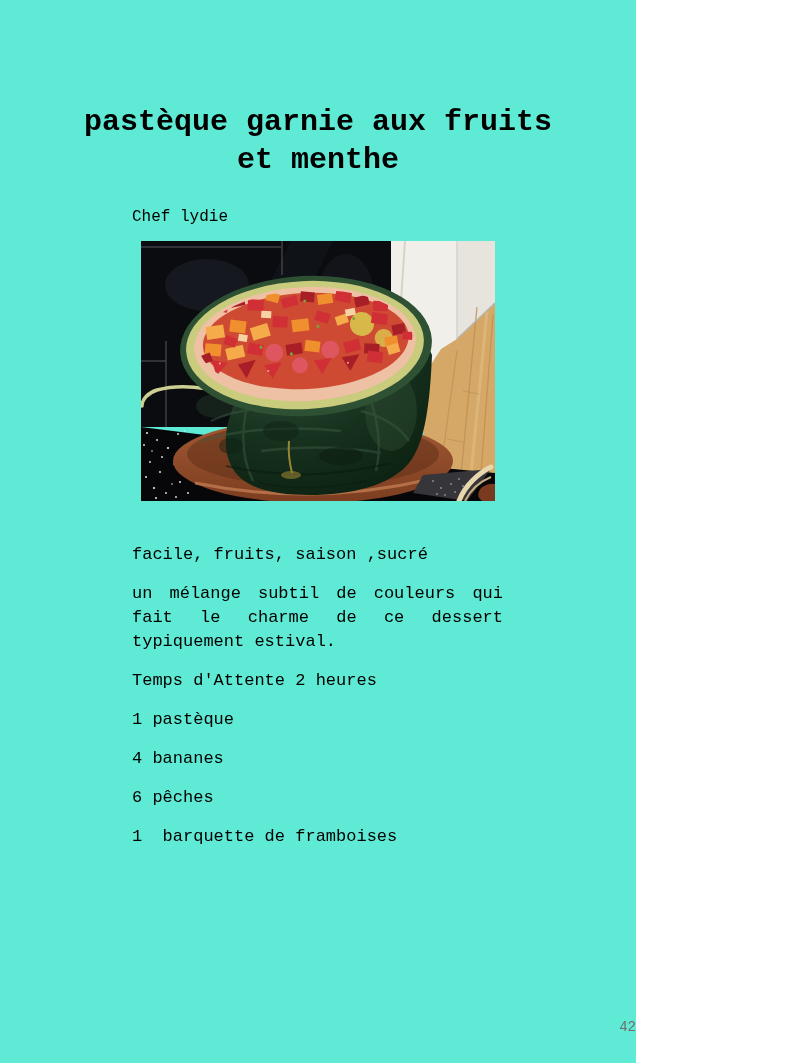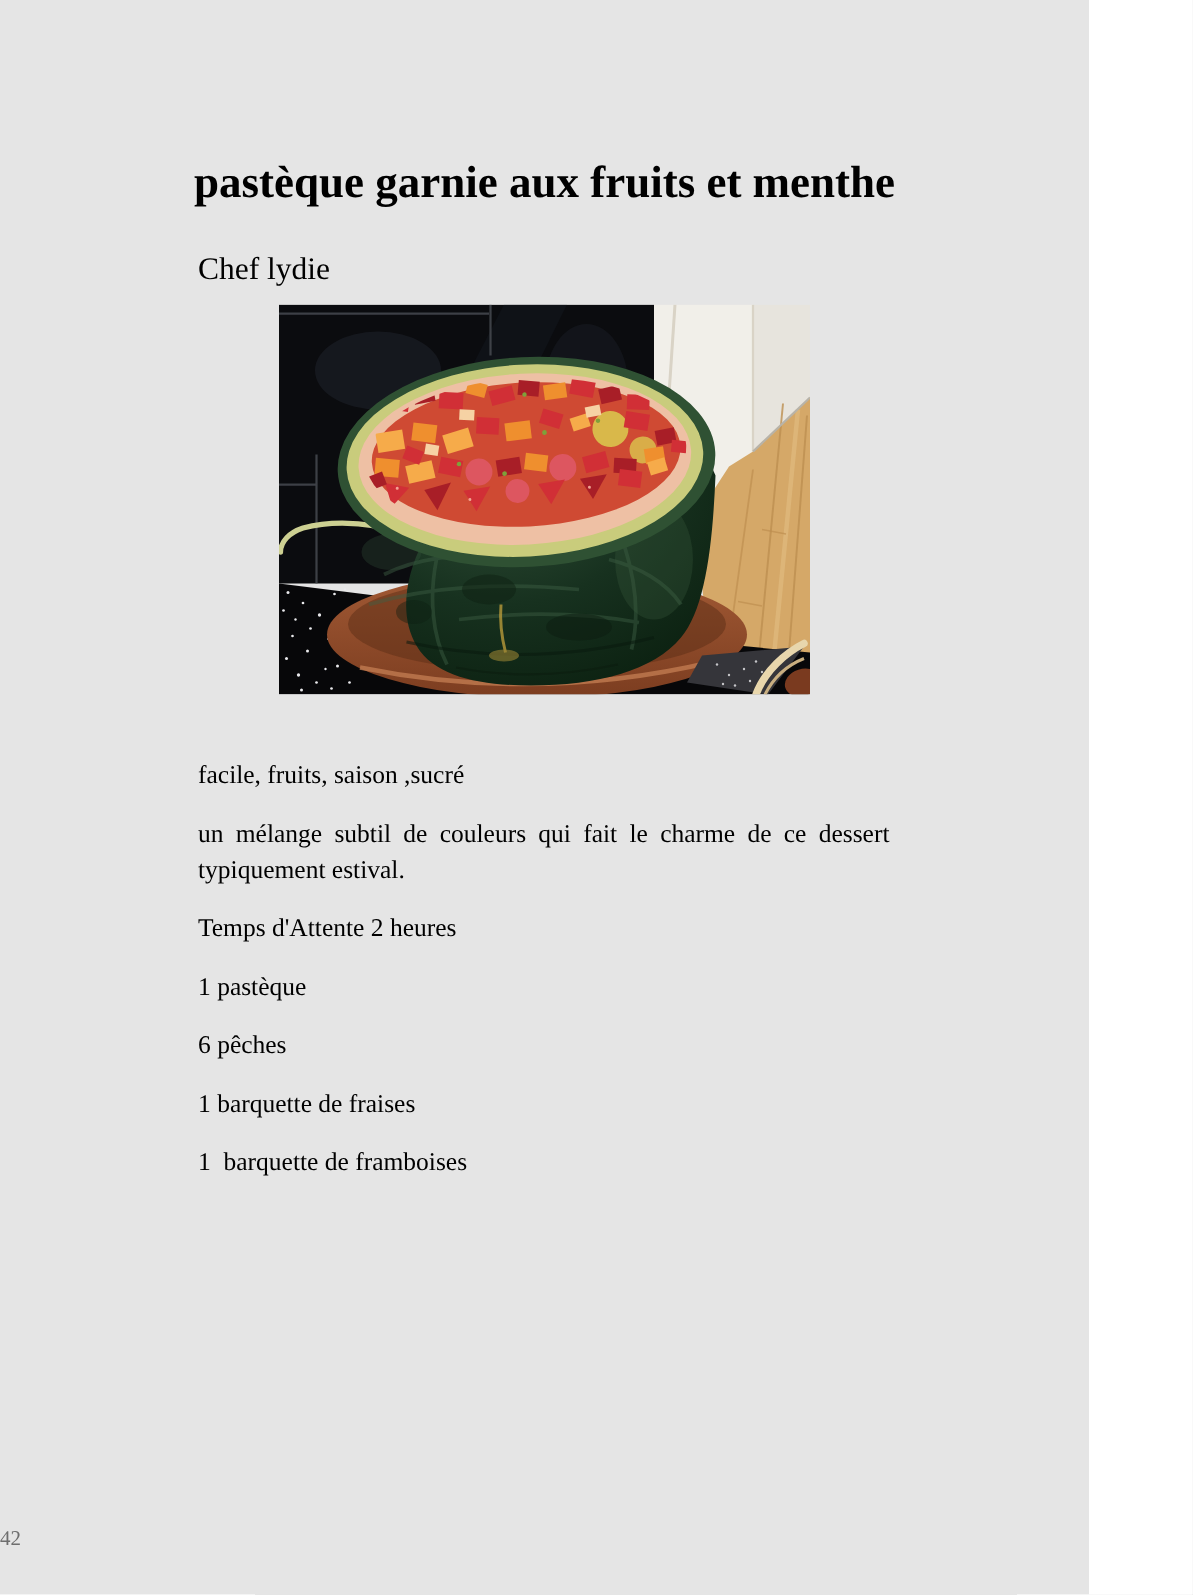--- a/index.html
+++ b/index.html
@@ -1,32 +1,32 @@
 <!DOCTYPE html>
 <html style="--textBlack: #000000; --pageNumber: #6e6e6e; --wall: #e7e4dd; --doorFrame: #f1efe9; --frameLine: #d9d3c6; --floorWood: #d5a868; --floorLine: #bd8f50; --tileBlack: #0b0c0f; --grout: #4a4e54; --counter: #070709; --counterGray: #35353a; --speckle: #e9e9ec; --plate: #a25a35; --plateDark: #5c2d15; --melonSkin: #17311f; --melonLight: #33523a; --skinCut: #2f5133; --rimYellow: #c9cc7c; --rimPink: #eec0a4; --fruitBed: #cf4a33; --strawberry: #d12f36; --strawberryDark: #a81e27; --peach: #ef8f2e; --apricot: #f6ab4a; --yellowFruit: #d9b84a; --watermelonBall: #dd5660; --paleFruit: #f6d2a4; --mintFleck: #7fa03a; --stem: #cdd092; --basket: #e8d6ac; --basketBrown: #7a3a1f;"><head>
 <meta charset="utf-8">
 <style>
   html,body{margin:0;padding:0;background:#ffffff;}
   .page{
-    position:relative;width:726px;height:1063px;margin:0;background:#e5e5e5;
-    font-family:Liberation Serif, serif;color:var(--textBlack,#000);overflow:hidden;
+    position:relative;width:636px;height:1063px;margin:0;background:#5eead4;
+    font-family:Liberation Mono, monospace;color:var(--textBlack,#000);overflow:hidden;
   }
   .title{
     margin:0 auto;padding-top:103px;max-width:470px;text-align:center;
     font-size:30px;line-height:38px;font-weight:bold;
   }
-  .chef{margin:26px 0 0 132px;font-size:21px;line-height:24px;}
+  .chef{margin:26px 0 0 132px;font-size:16px;line-height:24px;}
   .photo{margin:12px auto 0;width:354px;height:260px;overflow:hidden;padding:0;}
   .photo svg{display:block;}
   .content{margin:42px 133px 0 132px;}
   .content p{margin:0 0 15px;font-size:17px;line-height:24px;}
   .desc{text-align:justify;}
   .ingredient{white-space:pre-wrap;}
   .pageno{
-    position:absolute;left:0;right:0;bottom:28px;text-align:left;
+    position:absolute;left:0;right:0;bottom:28px;text-align:right;
     font-size:14px;line-height:16px;color:var(--pageNumber,#6e6e6e);
   }
   
   .f-wall{fill:var(--wall,#e7e4dd)}          .f-frame{fill:var(--doorFrame,#f1efe9)}
   .s-frameline{stroke:var(--frameLine,#d9d3c6)} .f-floor{fill:var(--floorWood,#d5a868)}
   .s-floorline{stroke:var(--floorLine,#bd8f50)} .f-tile{fill:var(--tileBlack,#0b0c0f)}
   .s-grout{stroke:var(--grout,#4a4e54)}      .f-counter{fill:var(--counter,#070709)}
   .f-counter2{fill:var(--counterGray,#35353a)} .f-speck{fill:var(--speckle,#e9e9ec)}
   .f-skinCut{fill:var(--skinCut,#2f5133)}    .f-rimY{fill:var(--rimYellow,#c9cc7c)}
   .f-rimP{fill:var(--rimPink,#eec0a4)}       .f-bed{fill:var(--fruitBed,#cf4a33)}
@@ -208,20 +208,20 @@
         </g>
       </g>
     </svg>
   </figure>
 
   <div class="content">
     <p>facile, fruits, saison ,sucré</p>
     <p class="desc">un mélange subtil de couleurs qui fait le charme de ce dessert typiquement estival.</p>
     <p>Temps d'Attente 2 heures</p>
     <p class="ingredient">1 pastèque</p>
+    <p class="ingredient">4 bananes</p>
     <p class="ingredient">6 pêches</p>
-    <p class="ingredient">1 barquette de fraises</p>
     <p class="ingredient">1  barquette de framboises</p>
   </div>
 
   <div class="pageno">42</div>
 
 </div>
 
 </body></html>

